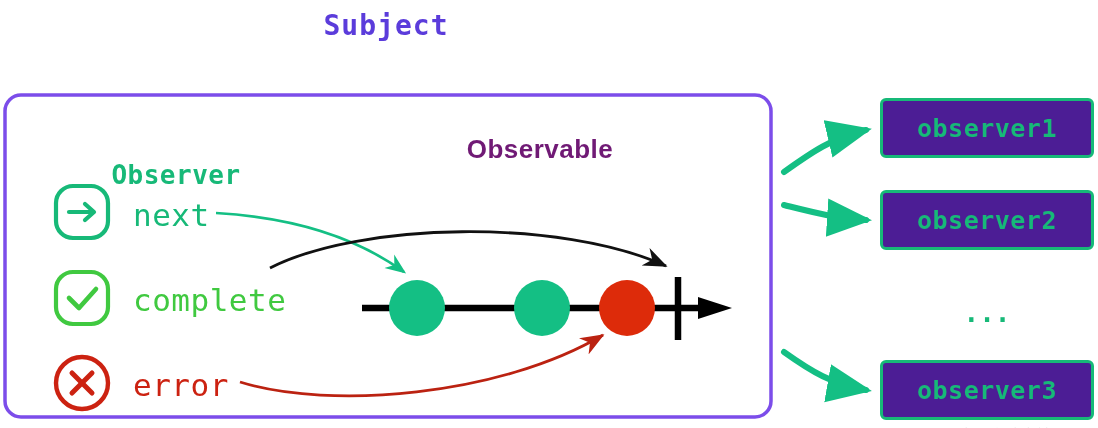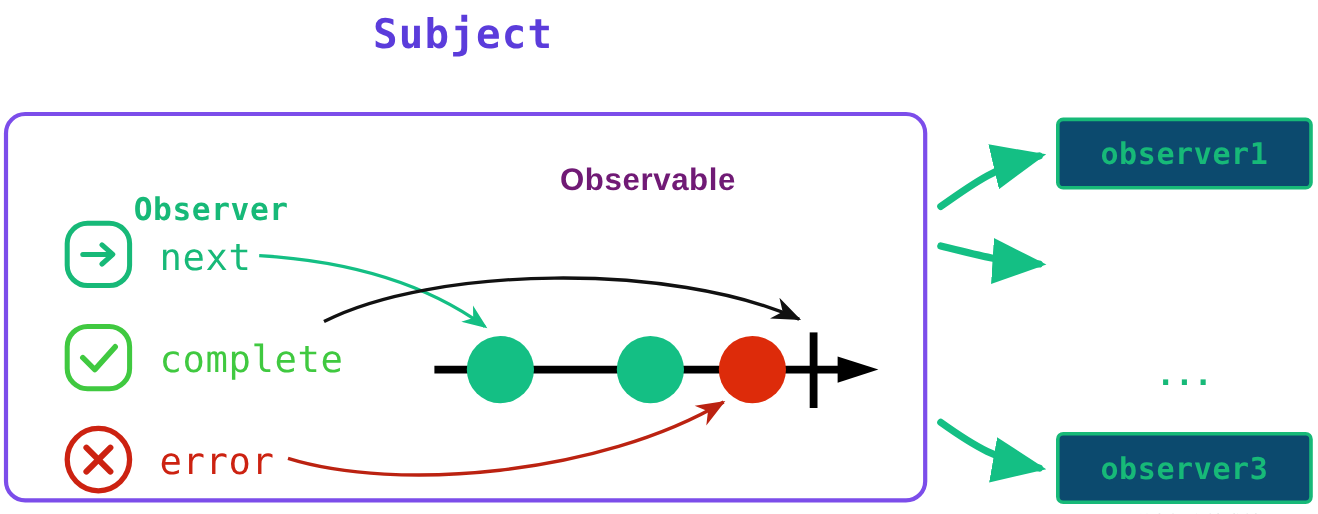--- a/index.html
+++ b/index.html
@@ -31,21 +31,21 @@
     white-space: nowrap;
     line-height: 1;
   }
   #page-title {
     left: 0;
     top: 12px;
     width: 772px;
     text-align: center;
     font-family: "DejaVu Sans Mono", monospace;
     font-weight: bold;
-    font-size: 34px;
+    font-size: 28px;
     letter-spacing: 1px;
     color: #5b3cdb;
   }
   #observer-heading {
     left: 60px;
     top: 126px;
     width: 232px;
     text-align: center;
     font-family: "DejaVu Sans Mono", monospace;
     font-weight: bold;
@@ -73,21 +73,21 @@
   }
   #label-next   { left: 133px; top: 200px; color: #17b978; }
   #label-complete { left: 133px; top: 285px; color: #40c940; }
   #label-error  { left: 133px; top: 370px; color: #cc2211; }
 
   .obs-box {
     position: absolute;
     box-sizing: border-box;
     border: 3px solid #17b978;
     border-radius: 6px;
-    background: #0c4a6e;
+    background: #4c1d95;
     display: flex;
     align-items: center;
     justify-content: center;
   }
   .obs-box span {
     font-family: "DejaVu Sans Mono", monospace;
     font-weight: bold;
     font-size: 25px;
     letter-spacing: 0.5px;
     color: #17b978;
@@ -183,20 +183,23 @@
 
   <div class="txt" id="observable-heading">Observable</div>
 
   <div class="txt method-label" id="label-next">next</div>
   <div class="txt method-label" id="label-error">error</div>
   <div class="txt method-label" id="label-complete">complete</div>
 
   <div class="obs-box" id="obs-box-1">
     <span>observer1</span>
   </div>
+  <div class="obs-box" id="obs-box-2">
+    <span>observer2</span>
+  </div>
   <div class="obs-box" id="obs-box-3">
     <span>observer3</span>
   </div>
 
   <div class="txt" id="ellipsis">...</div>
 
   <div class="txt" id="watermark">@稀土掘金技术社区</div>
 
 </div>
 

